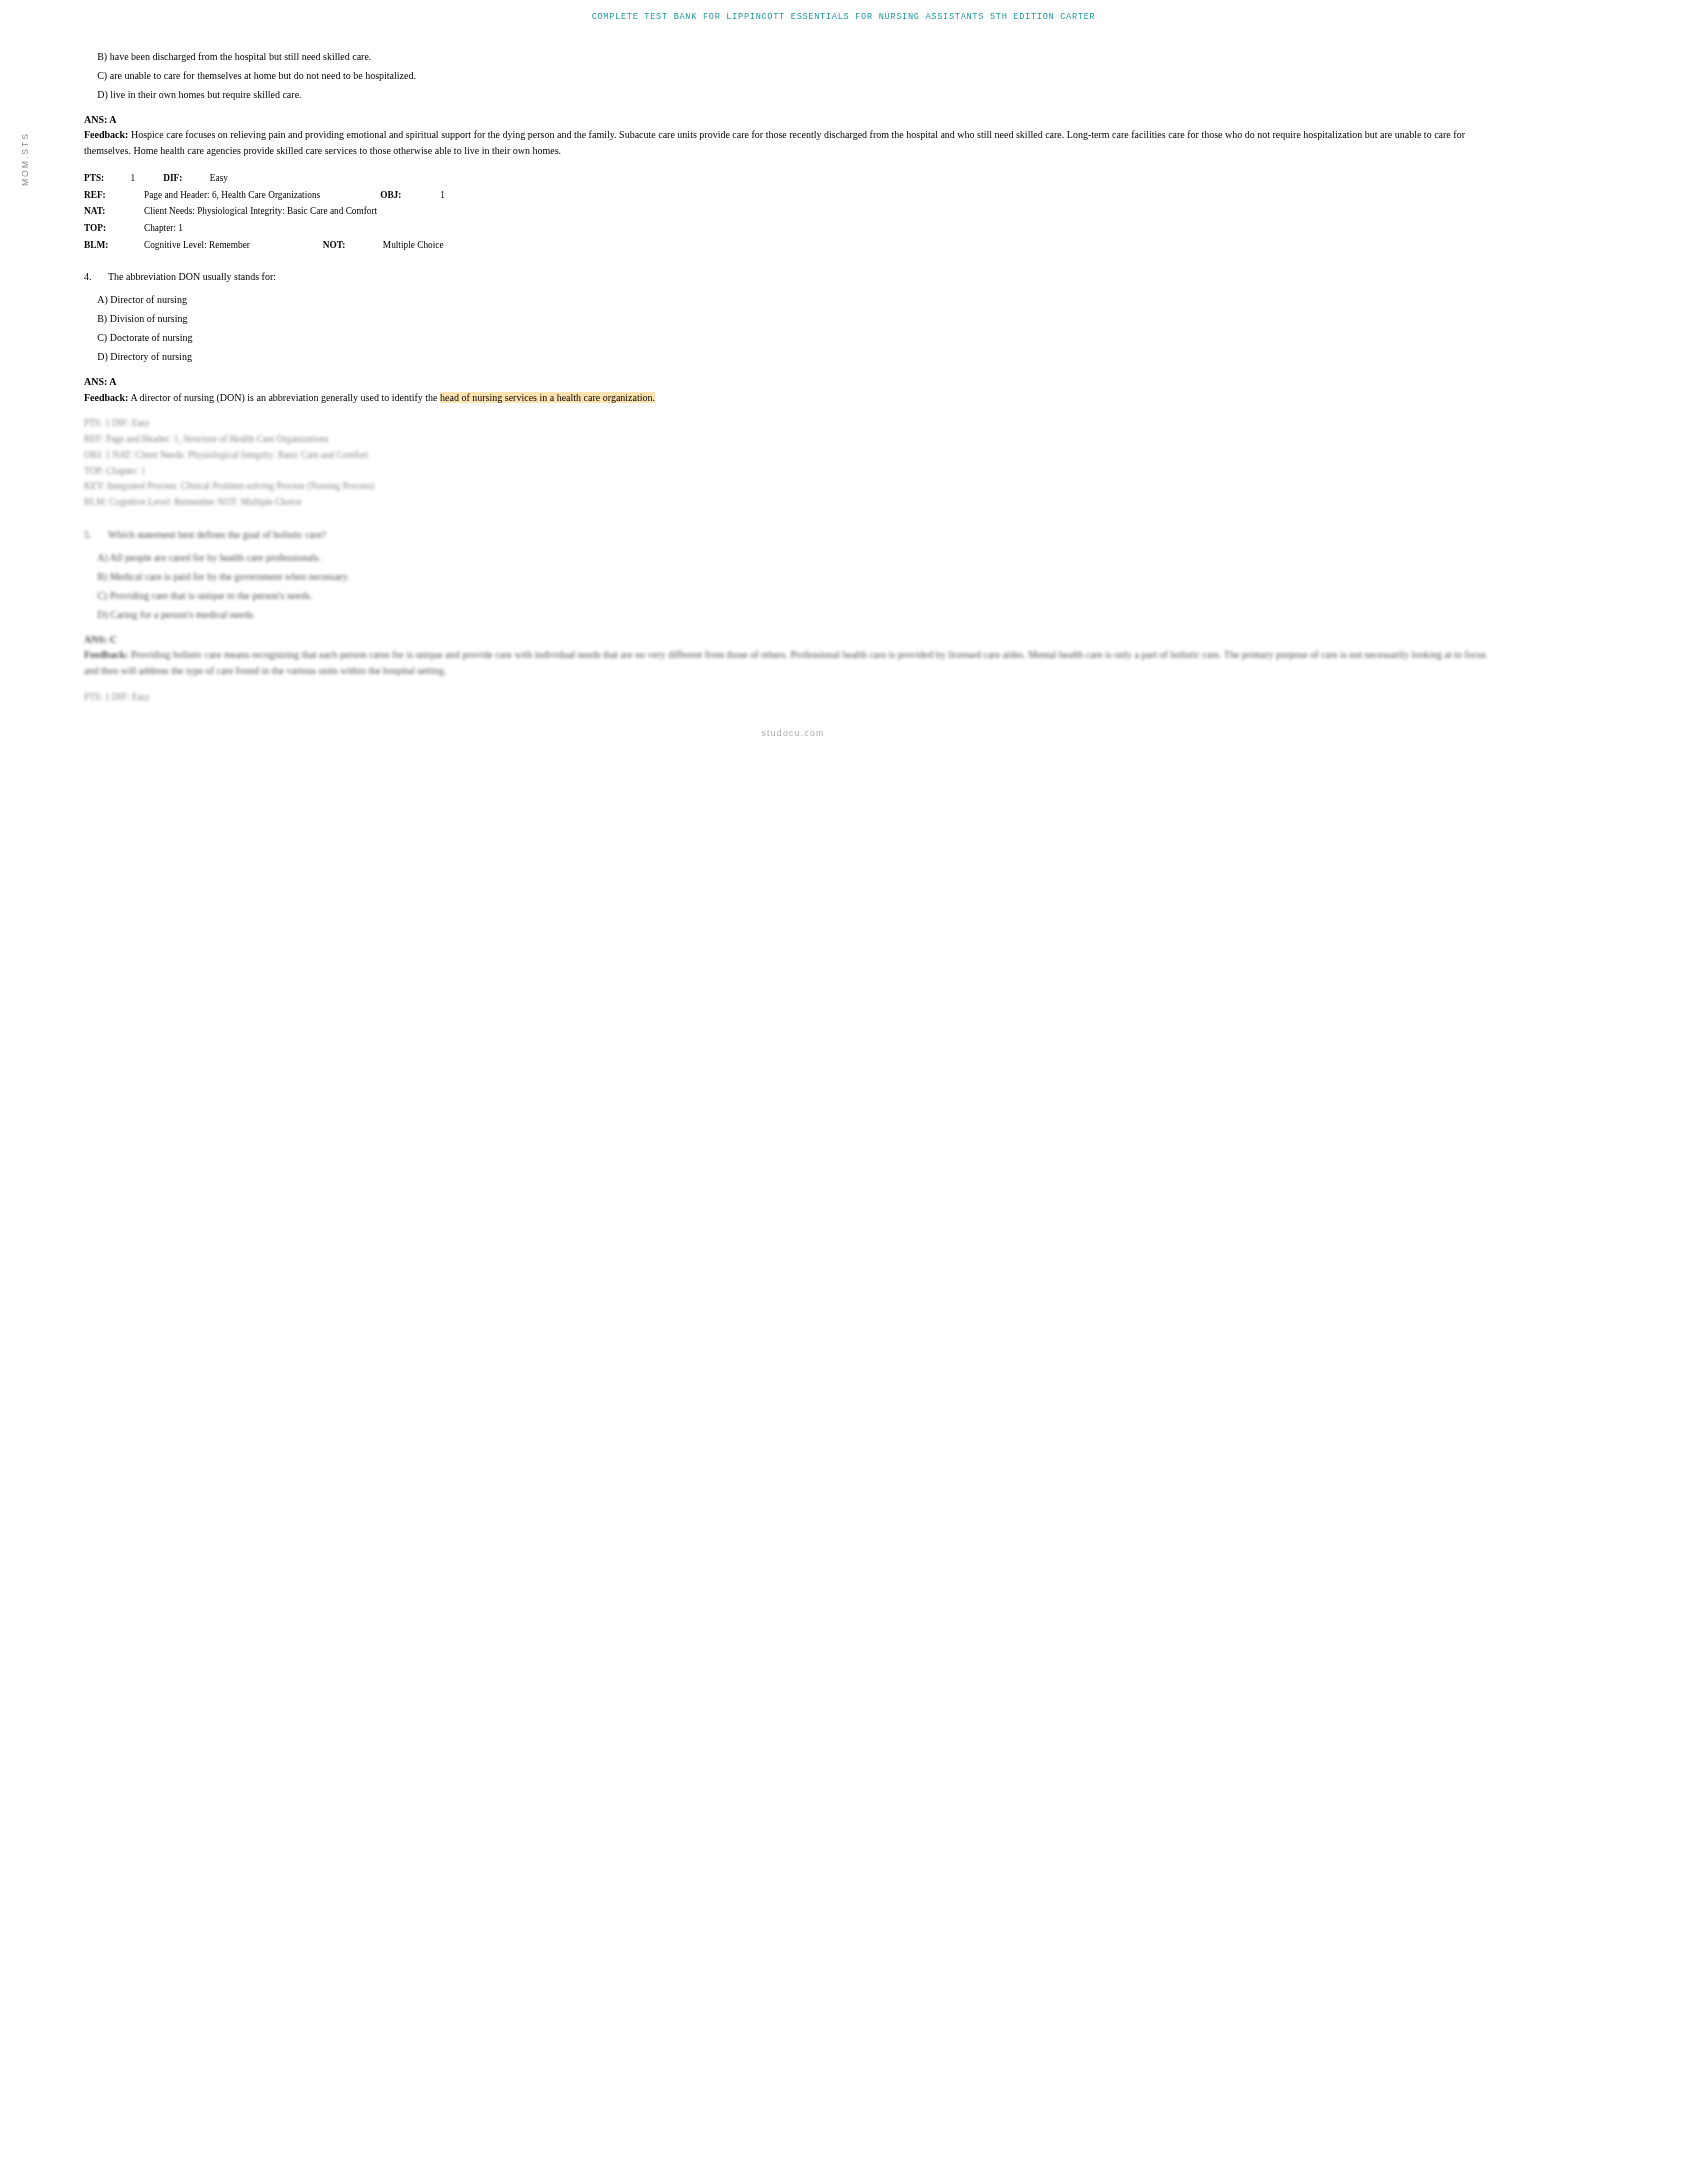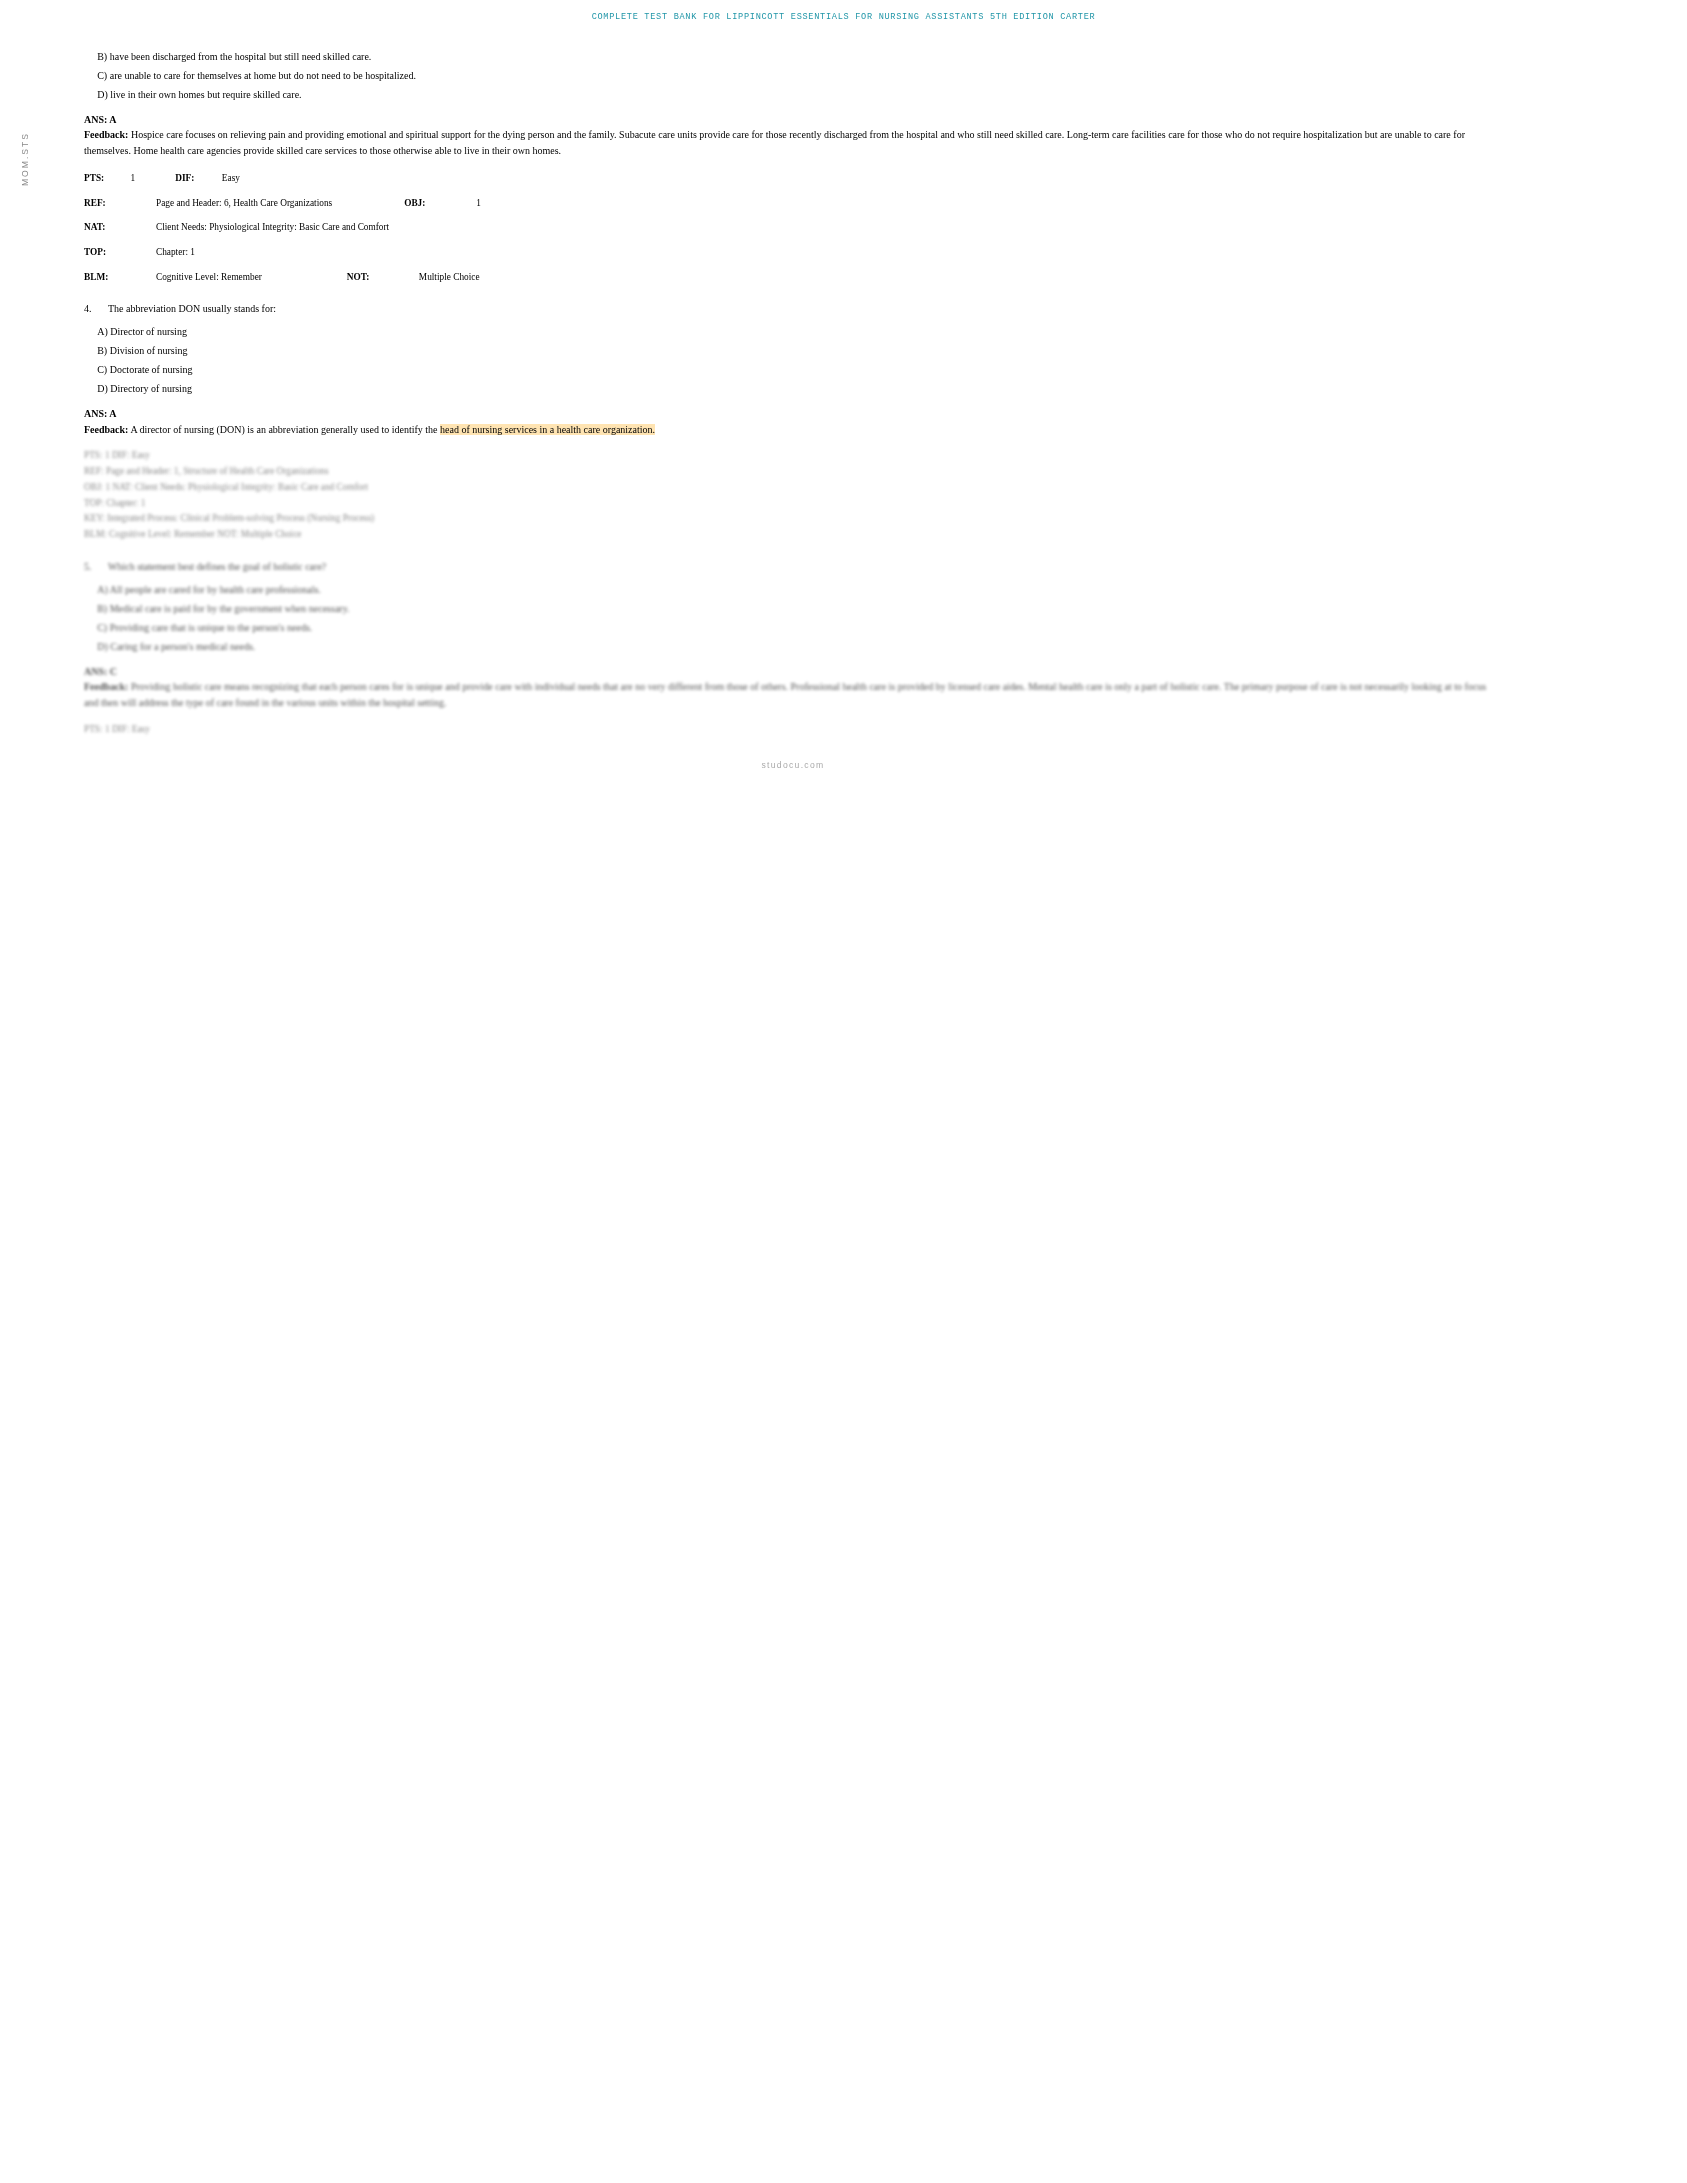--- a/index.html
+++ b/index.html
@@ -128,36 +128,35 @@
       text-align: center;
       color: #aaa;
       font-size: 8.6px;
       margin-top: 22px;
       font-family: Arial, sans-serif;
       letter-spacing: 1.3px;
     }
 
     .pts-row {
       display: flex;
-      gap: 40px;
+      gap: 28px;
       font-size: 9.3px;
       line-height: 1.8;
     }
 
     .pts-item {
       display: flex;
       gap: 6.6px;
     }
 
     .ref-row {
       display: flex;
-      gap: 32px;
+      gap: 20px;
       font-size: 9.3px;
       line-height: 1.8;
-      margin-top: 8px;
     }
   </style>
 </head>
 <body>
 
 <div class="header">
   <div class="header-text">COMPLETE TEST BANK FOR LIPPINCOTT ESSENTIALS FOR NURSING ASSISTANTS 5TH EDITION CARTER</div>
 </div>
 
 <div class="side-watermark">

